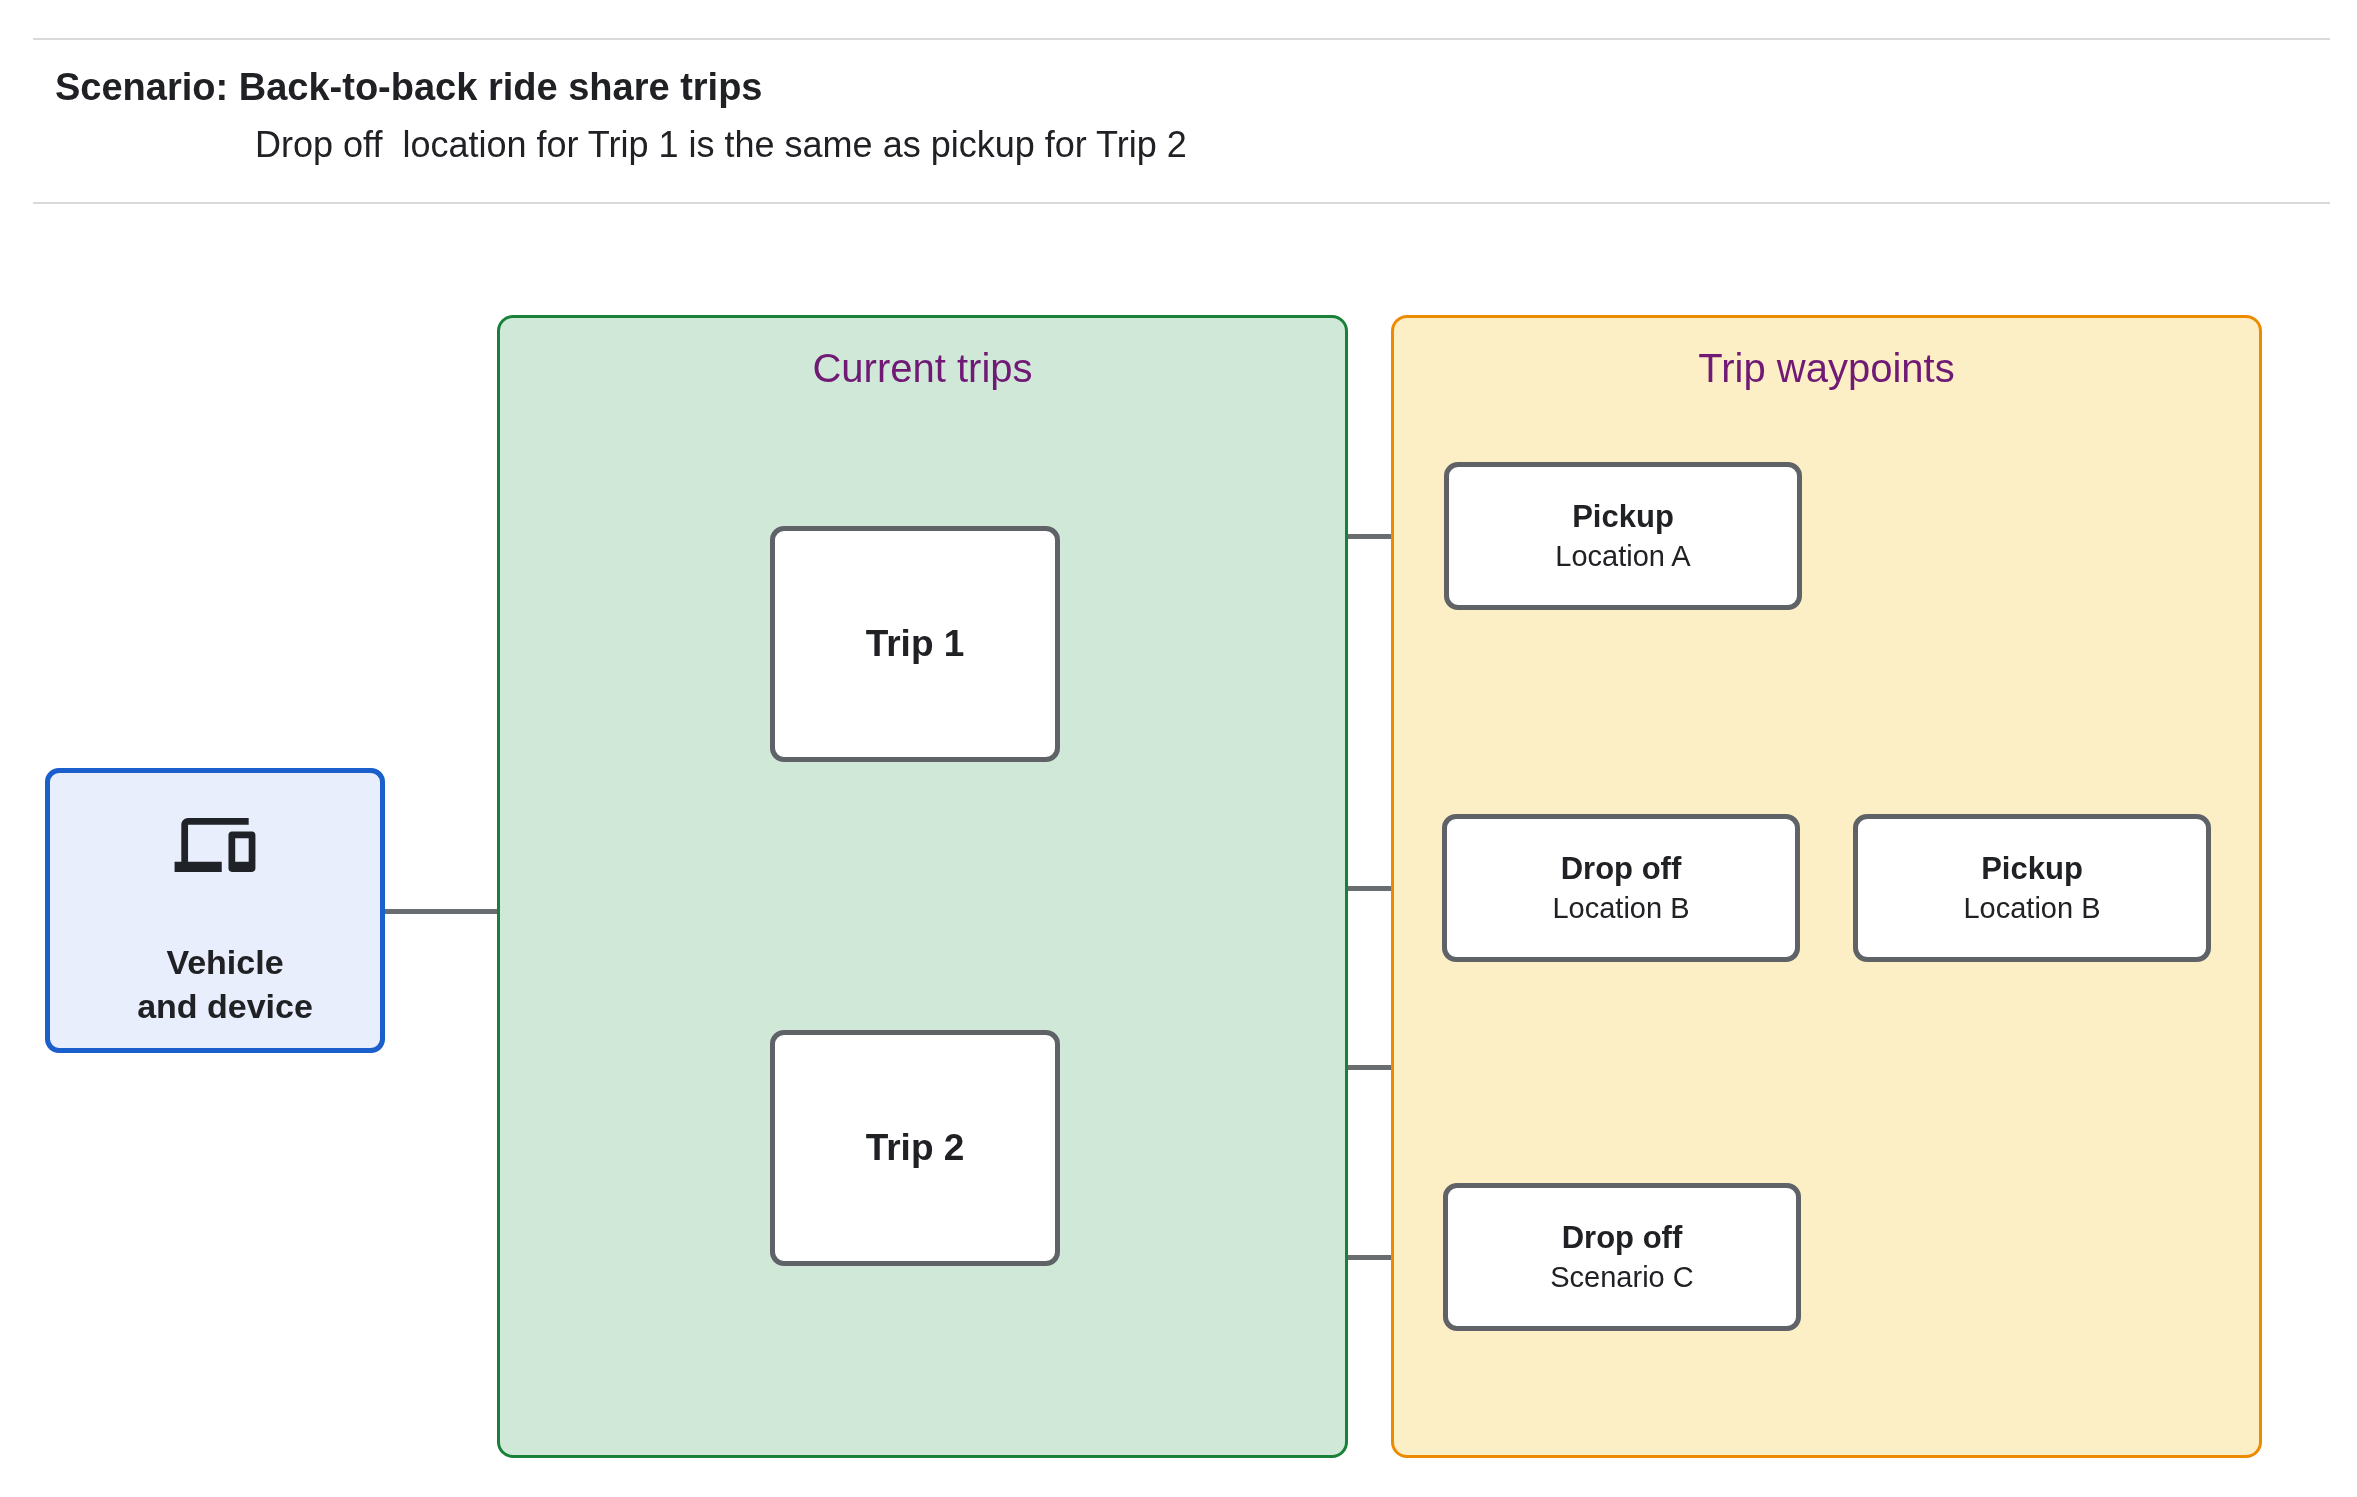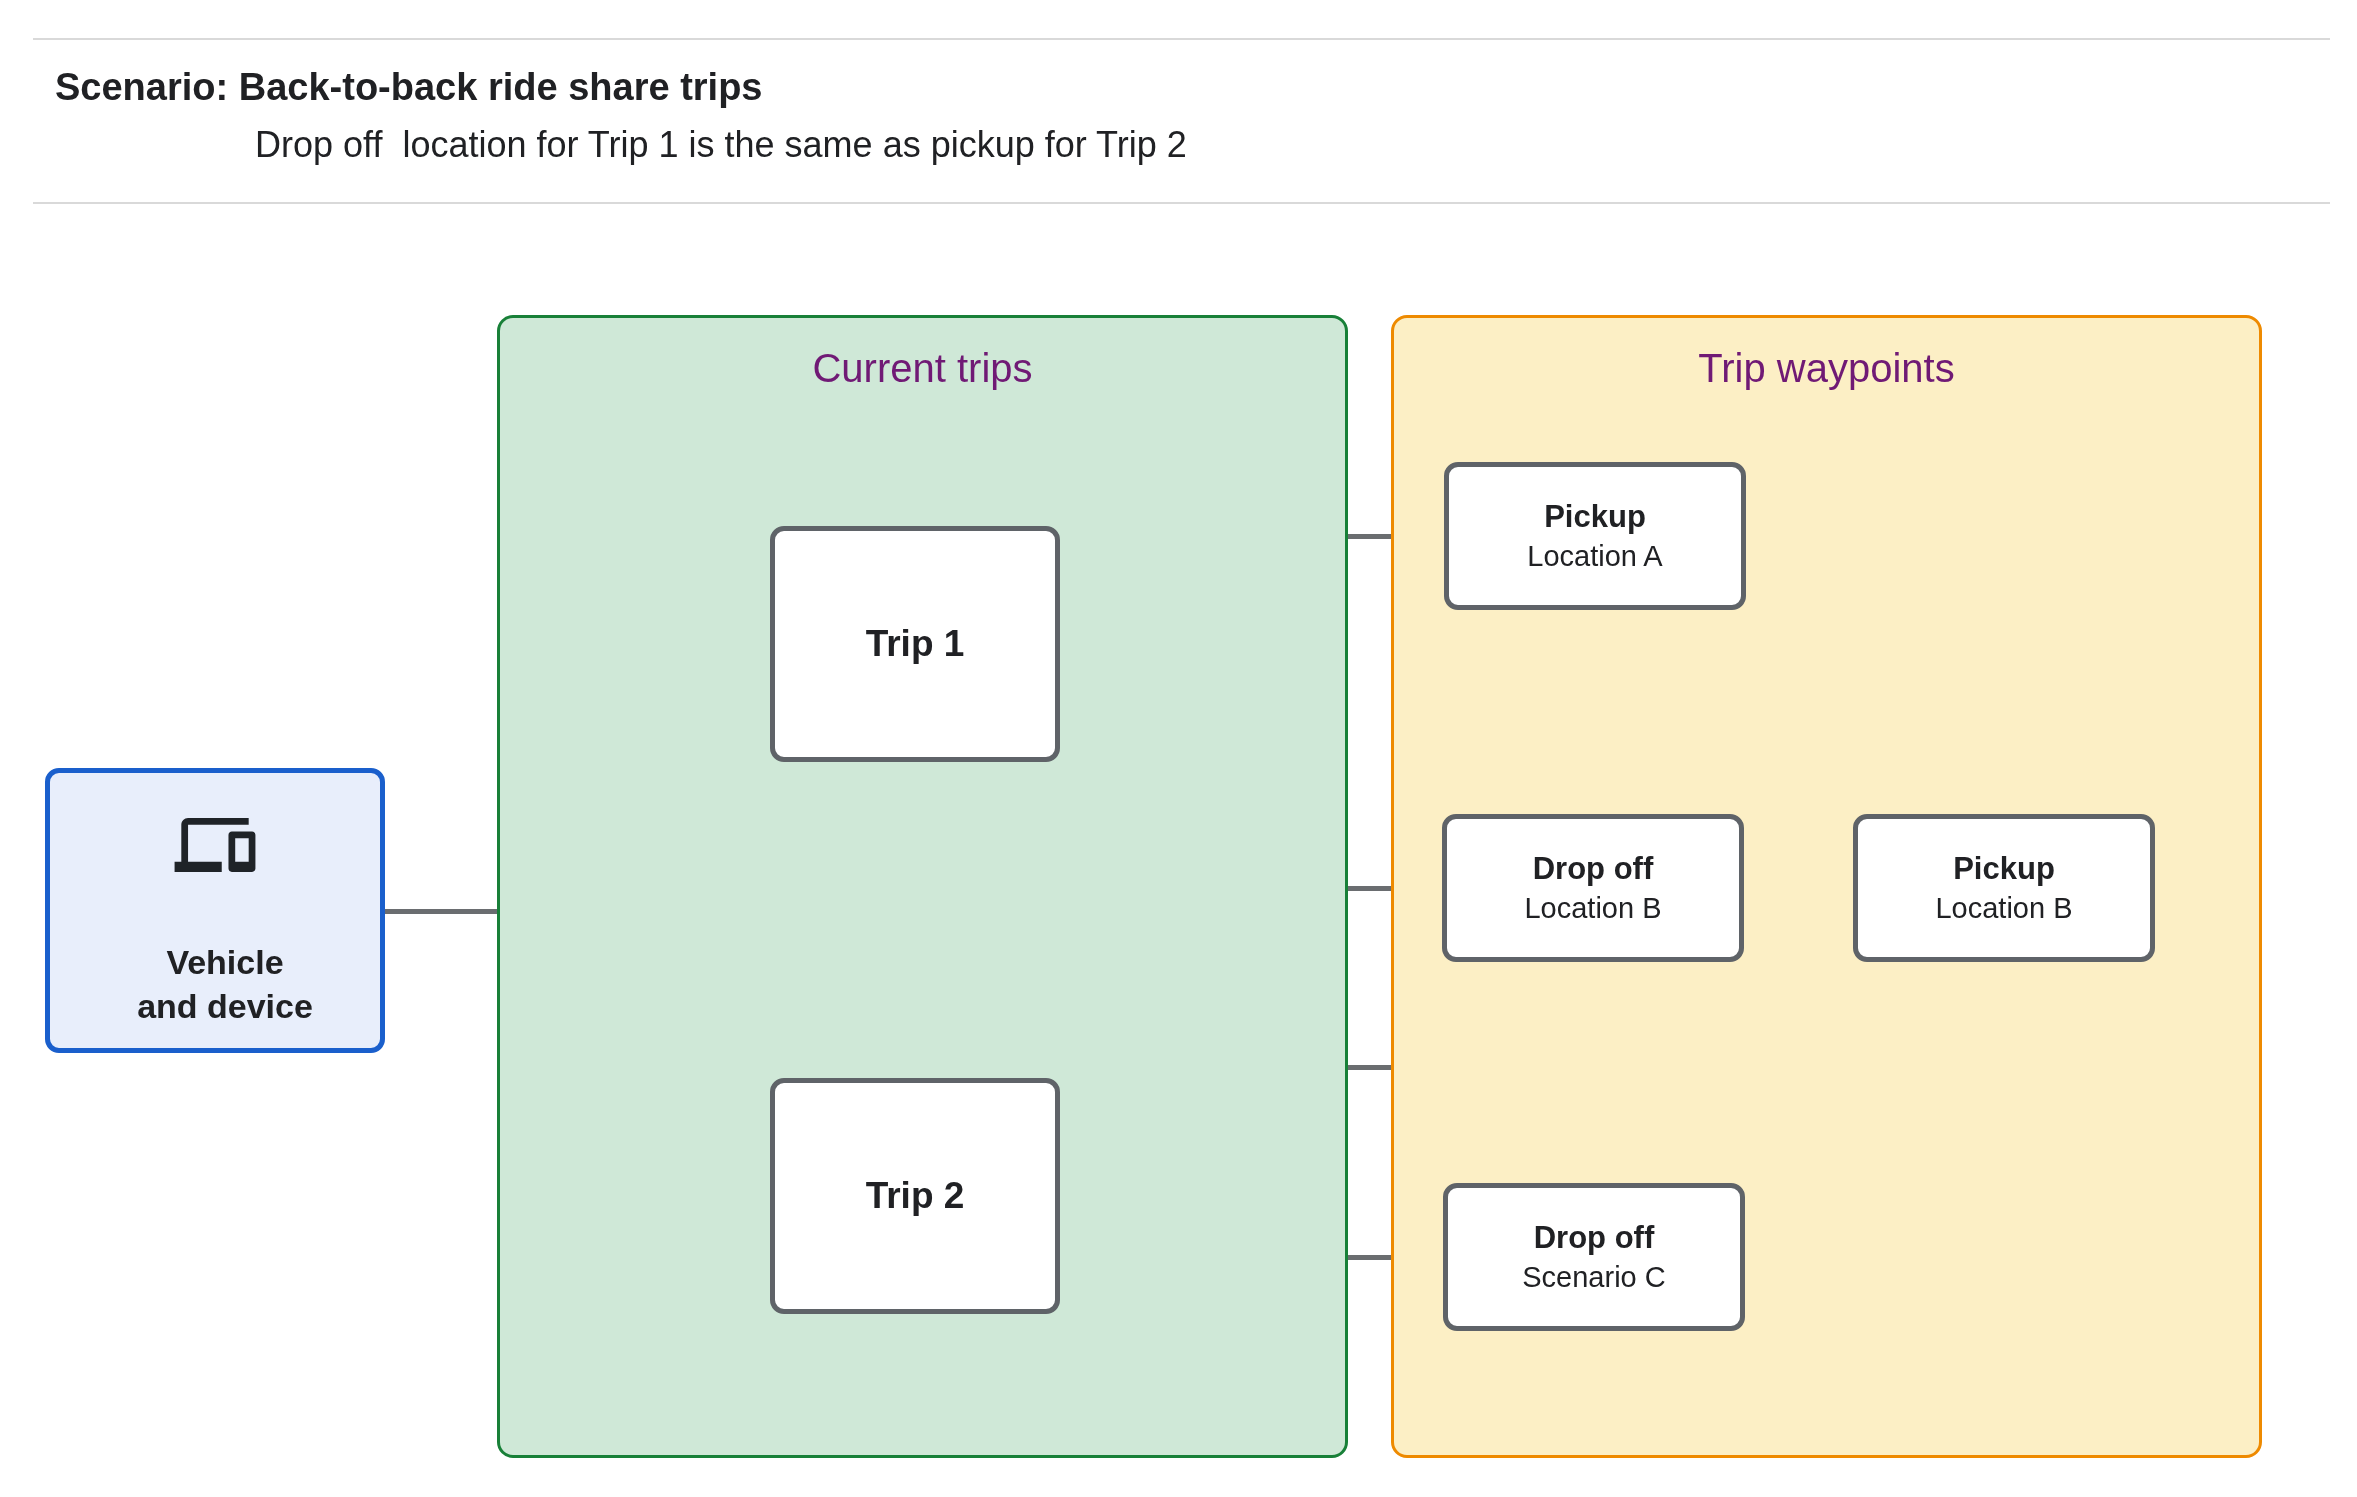--- a/index.html
+++ b/index.html
@@ -36,26 +36,26 @@
   .vehicle{position:absolute;left:45px;top:768px;width:340px;height:285px;background:var(--vehicle_fill);
     border:5px solid var(--vehicle_border);border-radius:14px;}
   .vehicle .icon{position:absolute;left:0;top:40px;width:100%;text-align:center;}
   .vehicle .label{position:absolute;left:0;bottom:20px;width:100%;text-align:center;
     font-size:34px;font-weight:bold;line-height:44px;padding-left:20px;}
 
   
   .node{position:absolute;background:var(--node_fill);border:5px solid var(--node_border);border-radius:14px;
     display:flex;flex-direction:column;align-items:center;justify-content:center;text-align:center;}
   .node.trip{width:290px;height:236px;font-size:37px;font-weight:bold;}
-  .node.wp{width:302px;height:148px;}
+  .node.wp{width:358px;height:148px;}
   .wp .wp-title{font-size:31px;font-weight:bold;line-height:40px;}
   .wp .wp-sub{font-size:29px;font-weight:normal;line-height:38px;text-align:right;}
 
   #trip1{left:770px;top:526px;}
-  #trip2{left:770px;top:1030px;margin-top:48px;}
+  #trip2{left:770px;top:1030px;}
   #wpA{left:1444px;top:462px;}
   #wpB{left:1442px;top:814px;}
   #wpPB{left:1853px;top:814px;}
   #wpC{left:1443px;top:1183px;}
 </style>
 </head>
 <body>
 
 <div class="stage">
 

